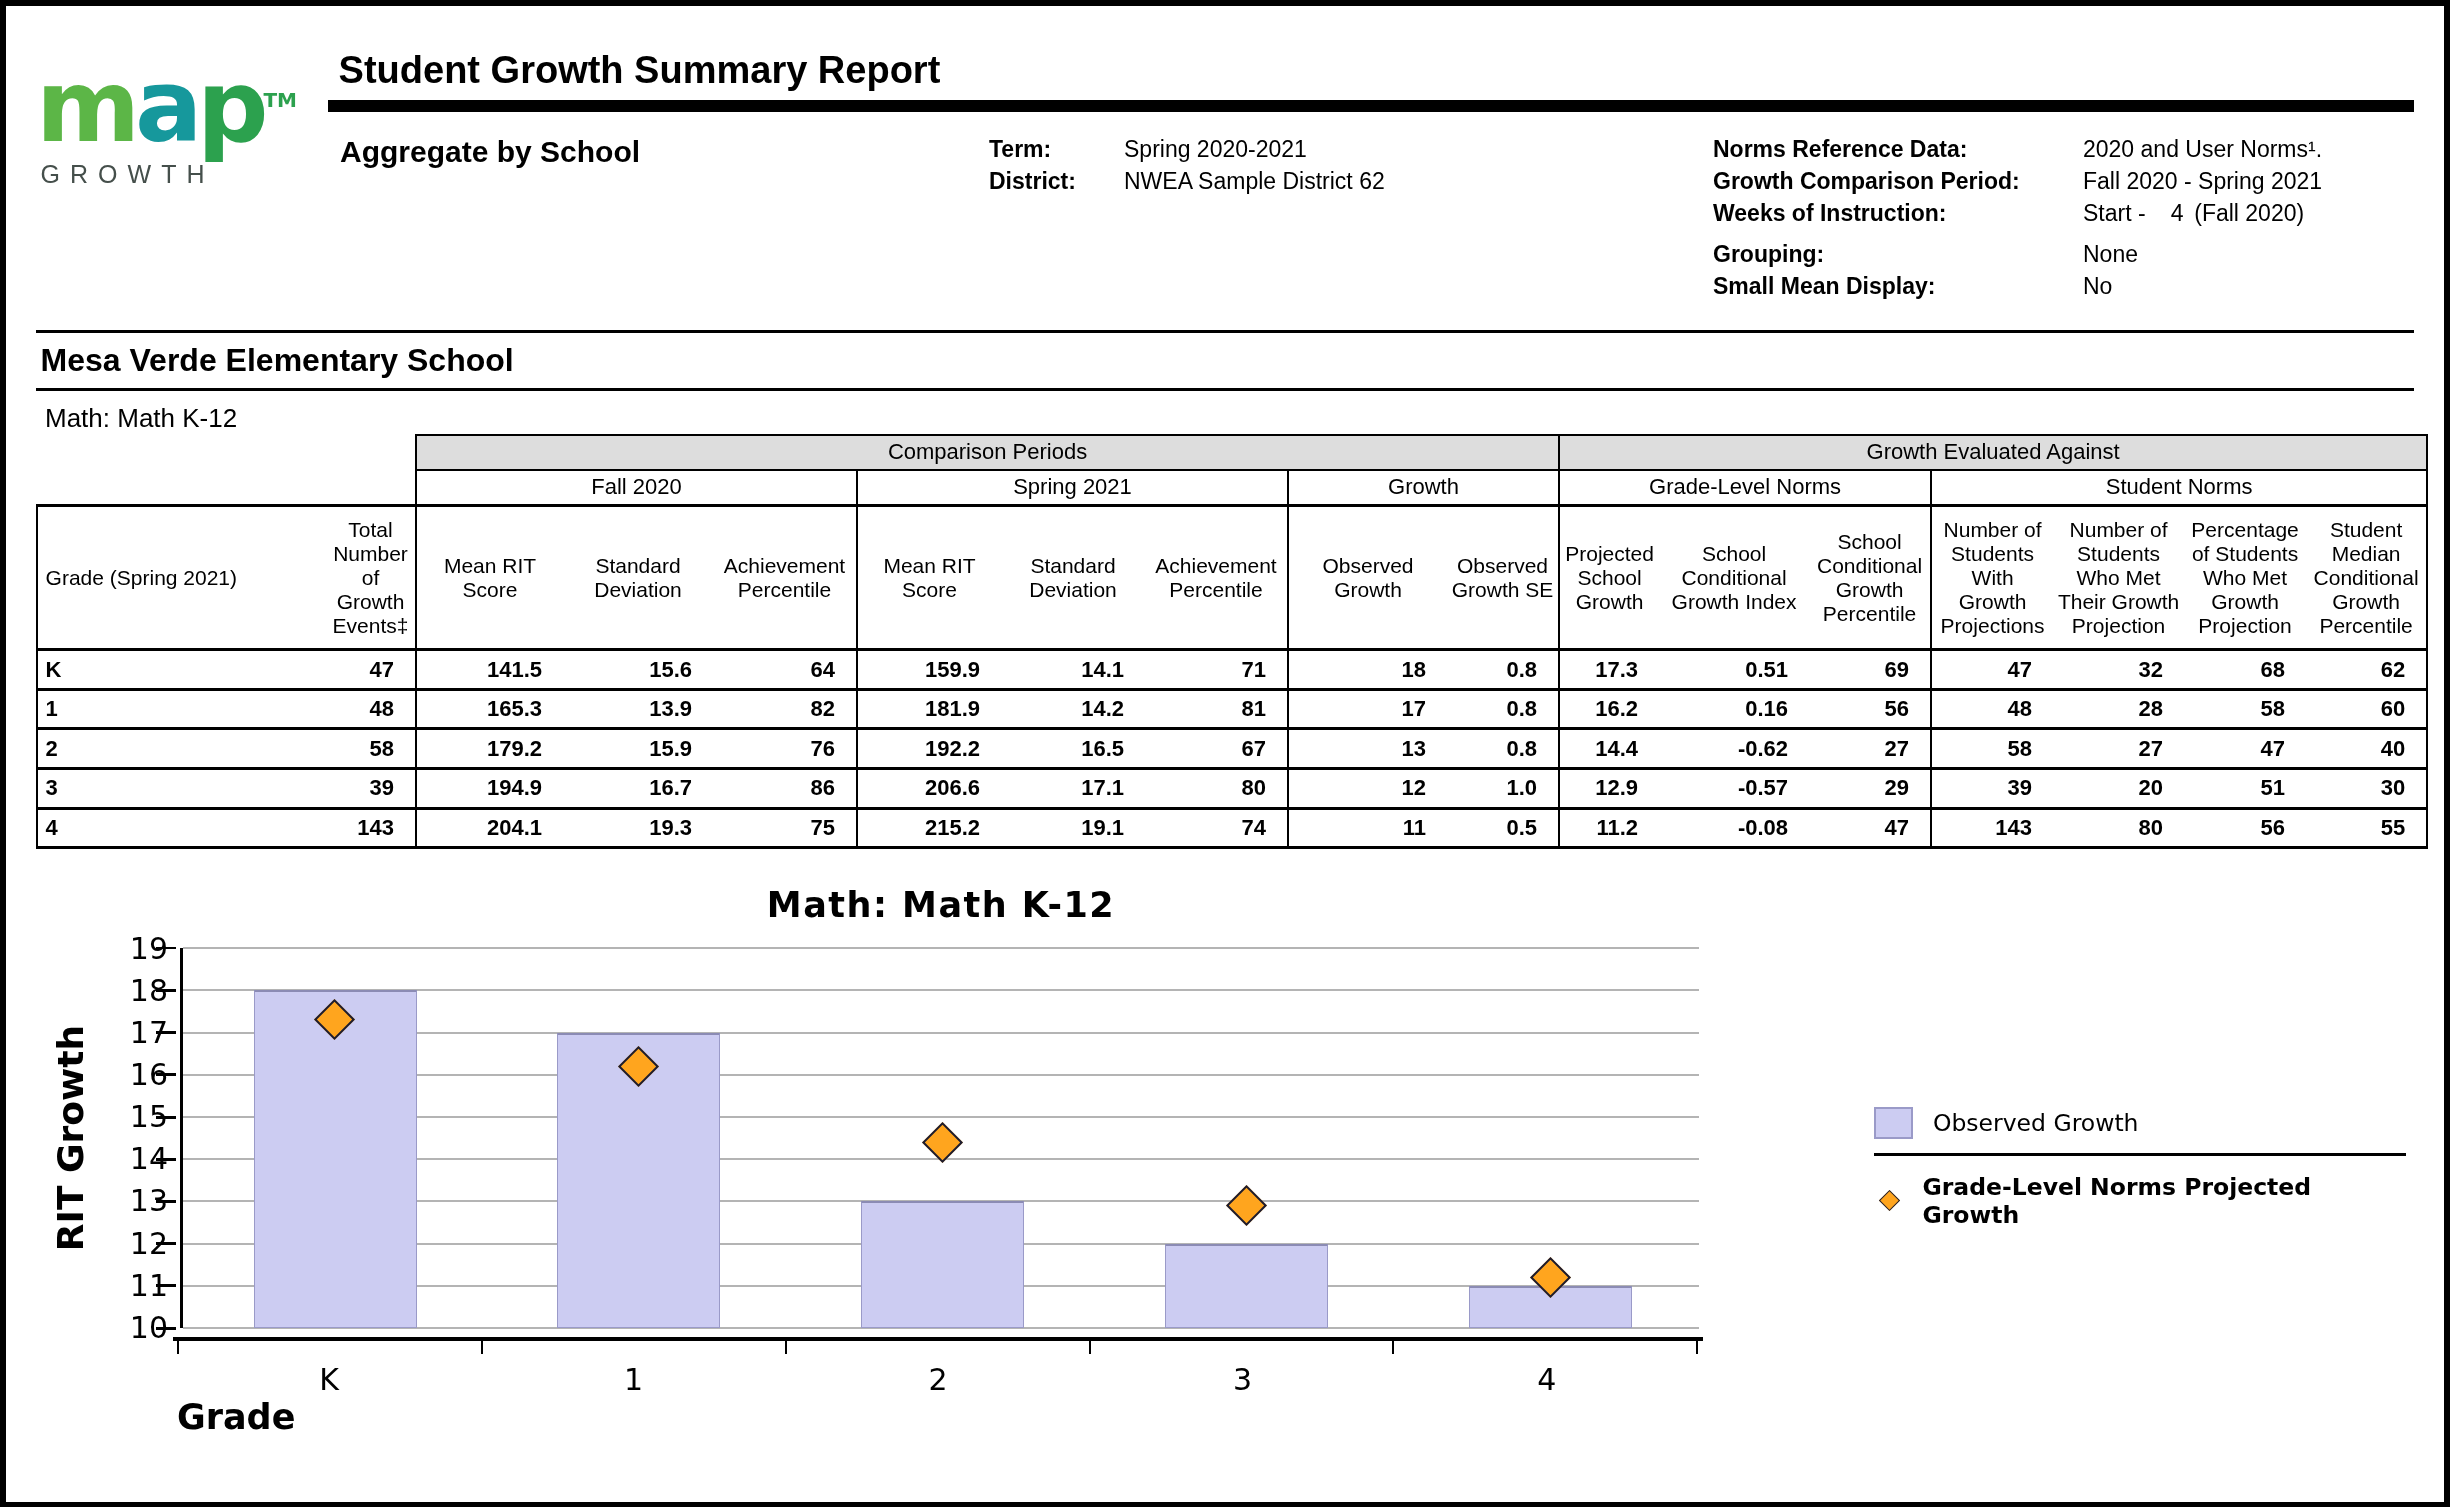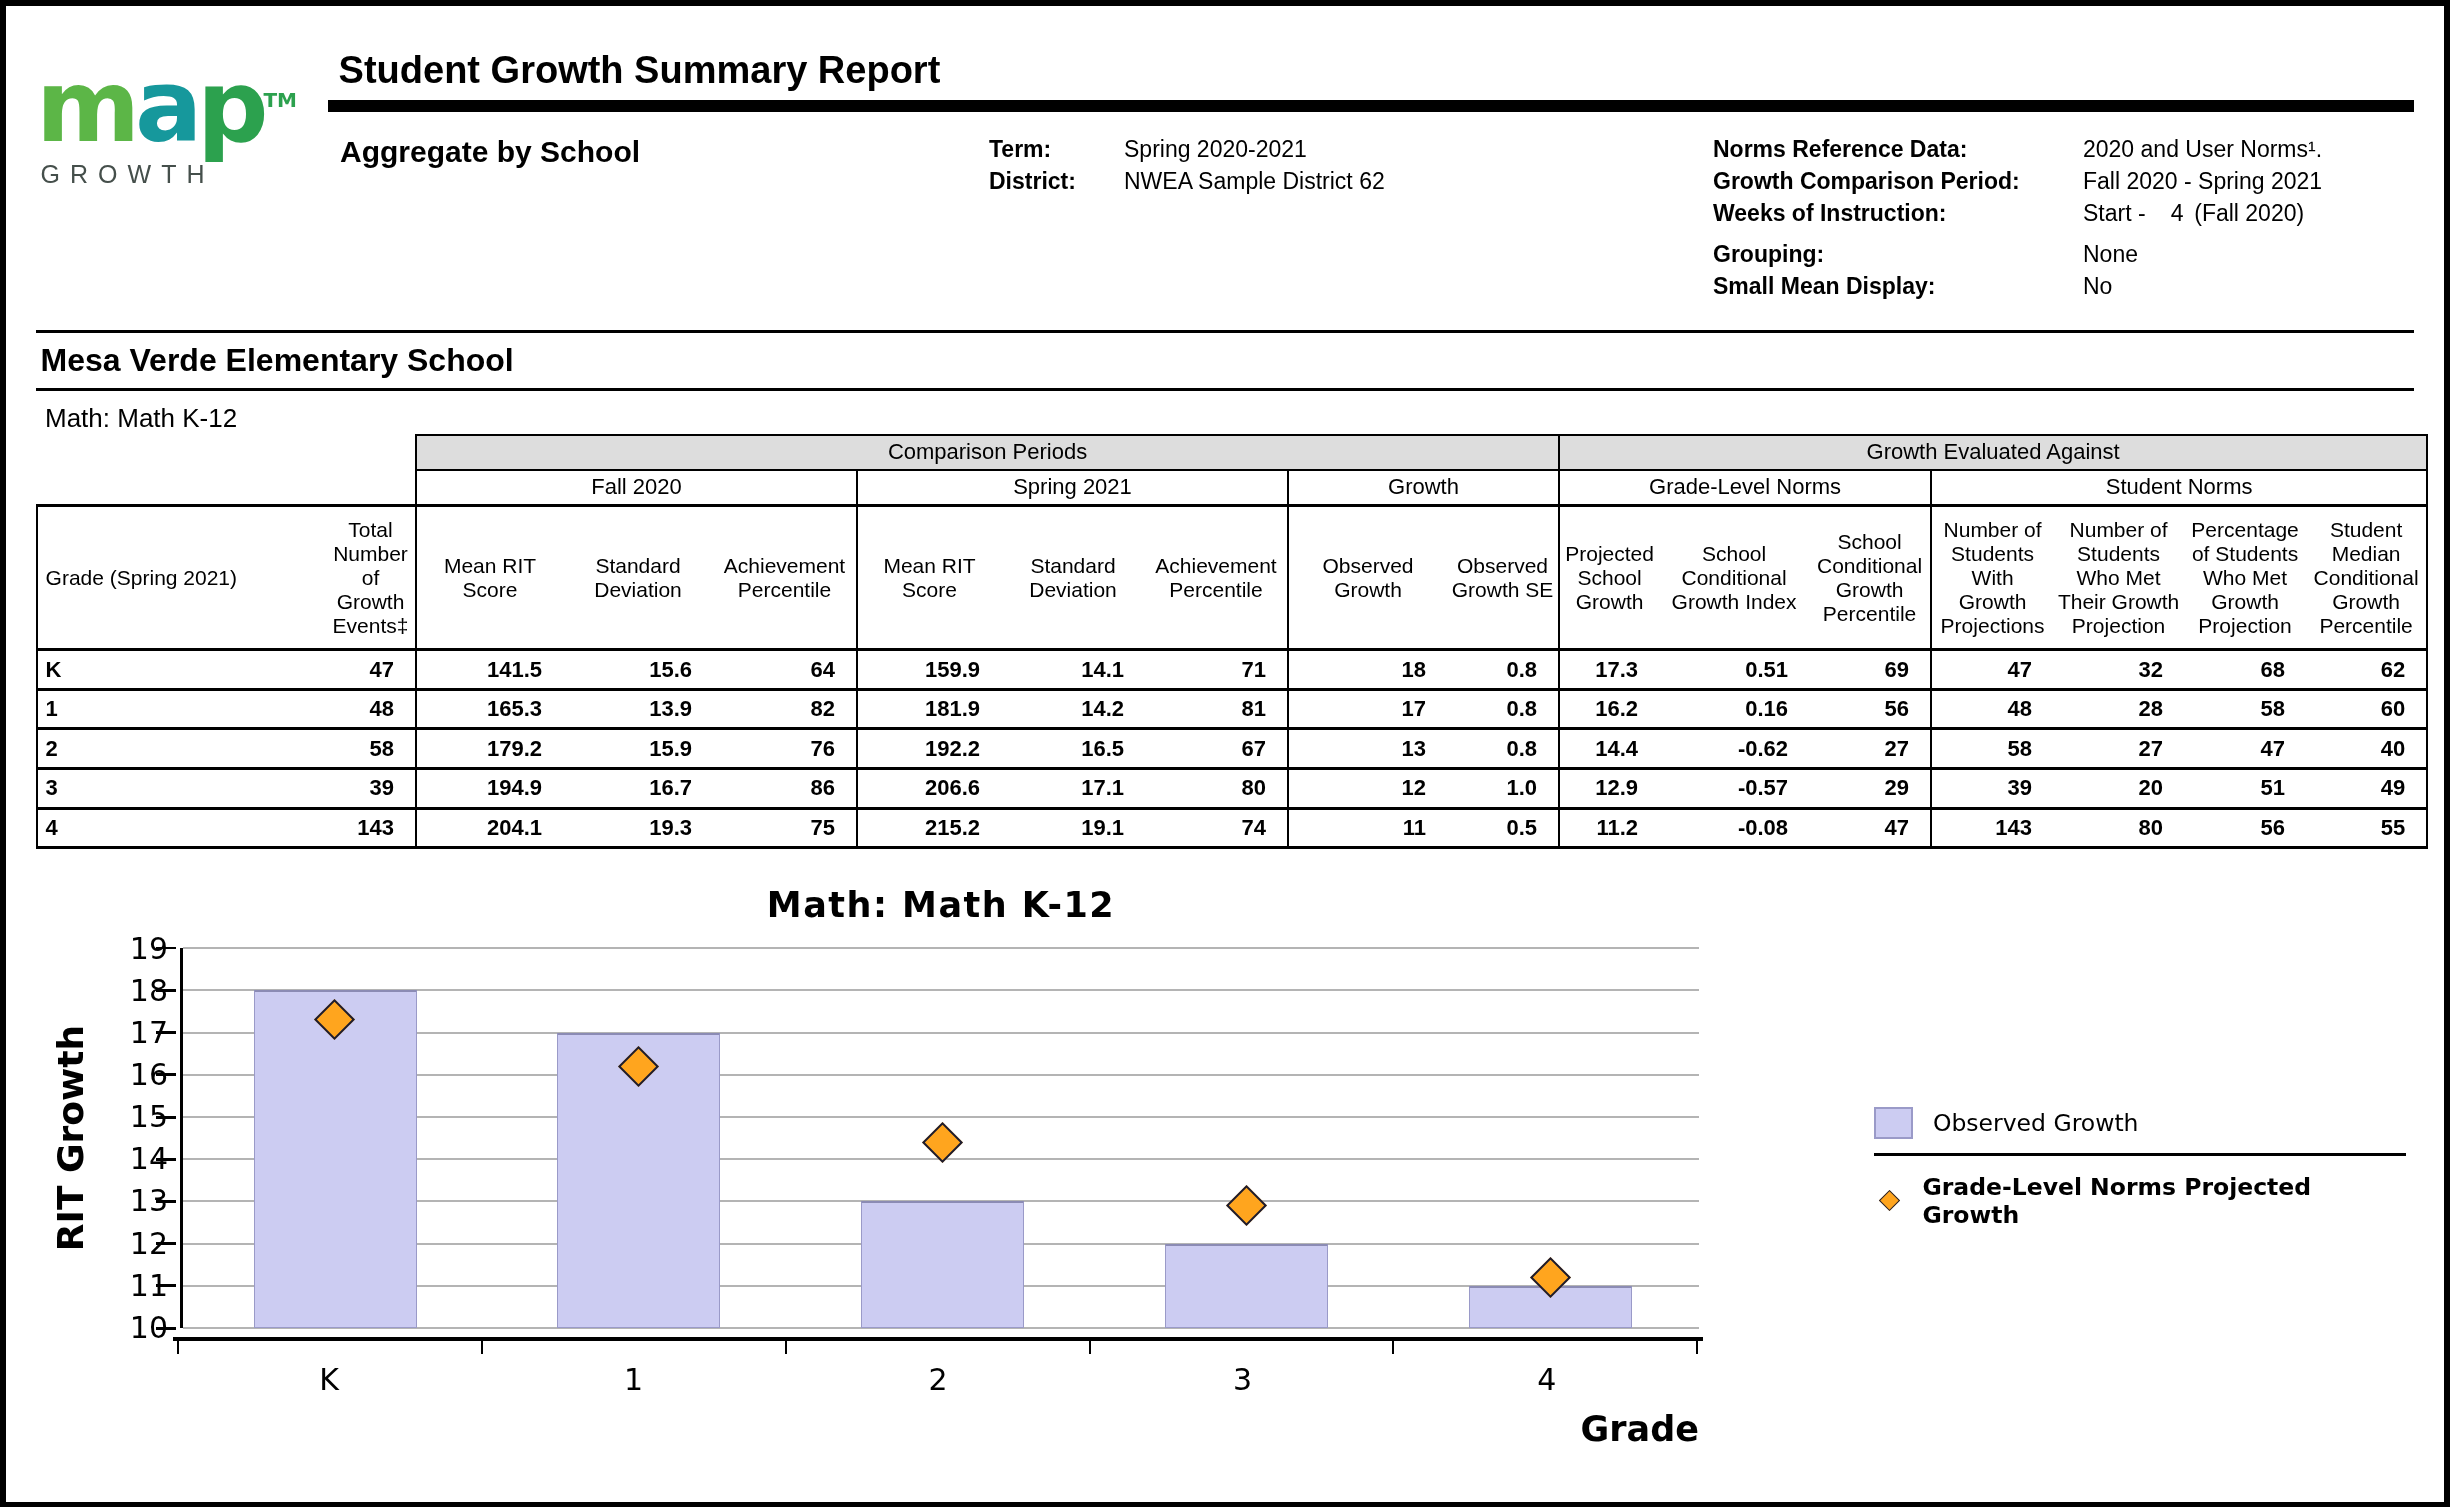--- a/index.html
+++ b/index.html
@@ -66,21 +66,21 @@
   .ytick-label { position:absolute; right:12px; width:64px; text-align:right; height:33px; line-height:33px; }
   .plot-box { position:relative; width:1519px; height:380px; border-left:3px solid #000; }
   .gridline { position:absolute; left:0; right:0; height:1.5px; background:#b4b4b4; z-index:1; }
   .ytick-dash { position:absolute; left:-27px; width:20px; height:2.3px; background:#000; }
   .bar { position:absolute; bottom:0; width:163px; background:#ccccf2; border:1.5px solid #9a9ac8; border-top:2.3px solid #8b8bb4; z-index:2; }
   .diamond { position:absolute; width:29px; height:29px; background:#ffa51e; border:2.3px solid #1c1c30; transform:rotate(45deg); z-index:3; }
   .xaxis-line { margin-left:137px; width:1530px; height:3.8px; background:#000; margin-top:9px; position:relative; }
   .xtick { position:absolute; top:0; width:2.3px; height:16.7px; background:#000; }
   .xlabels { margin-left:141px; width:1522px; display:flex; margin-top:21px; }
   .xcat { flex:1; text-align:center; font-size:30px; }
-  .chart-xlabel { margin-left:141px; width:1522px; text-align:right; font-size:35px; font-weight:bold; margin-top:12px; }
+  .chart-xlabel { margin-left:141px; width:1522px; text-align:left; font-size:35px; font-weight:bold; }
   .legend { margin-top:222px; margin-left:38px; width:547px; font-size:23.5px; }
   .legend-row { display:flex; align-items:center; }
   .legend-swatch { width:39px; height:32px; background:#ccccf2; border:2.3px solid #9a9ac8; margin-right:20px; }
   .legend-divider { height:3px; background:#000; margin:13.7px 0 16.7px 0; width:532px; }
   .legend-diamond { width:15px; height:15px; background:#ffa51e; border:1.5px solid #1c1c30; transform:rotate(45deg); margin:0 26px 0 7.6px; }
   .legend-label2 { font-weight:600; }
 </style>
 </head>
 <body>
 
@@ -261,21 +261,21 @@
           <td class="v">17.1</td>
           <td class="v">80</td>
           <td class="v gl">12</td>
           <td class="v">1.0</td>
           <td class="v gl">12.9</td>
           <td class="v">-0.57</td>
           <td class="v">29</td>
           <td class="v gl">39</td>
           <td class="v">20</td>
           <td class="v">51</td>
-          <td class="v gr">49</td>
+          <td class="v gr">30</td>
         </tr>
         <tr>
           <td class="v grade">4</td>
           <td class="v">143</td>
           <td class="v gl">204.1</td>
           <td class="v">19.3</td>
           <td class="v">75</td>
           <td class="v gl">215.2</td>
           <td class="v">19.1</td>
           <td class="v">74</td>

